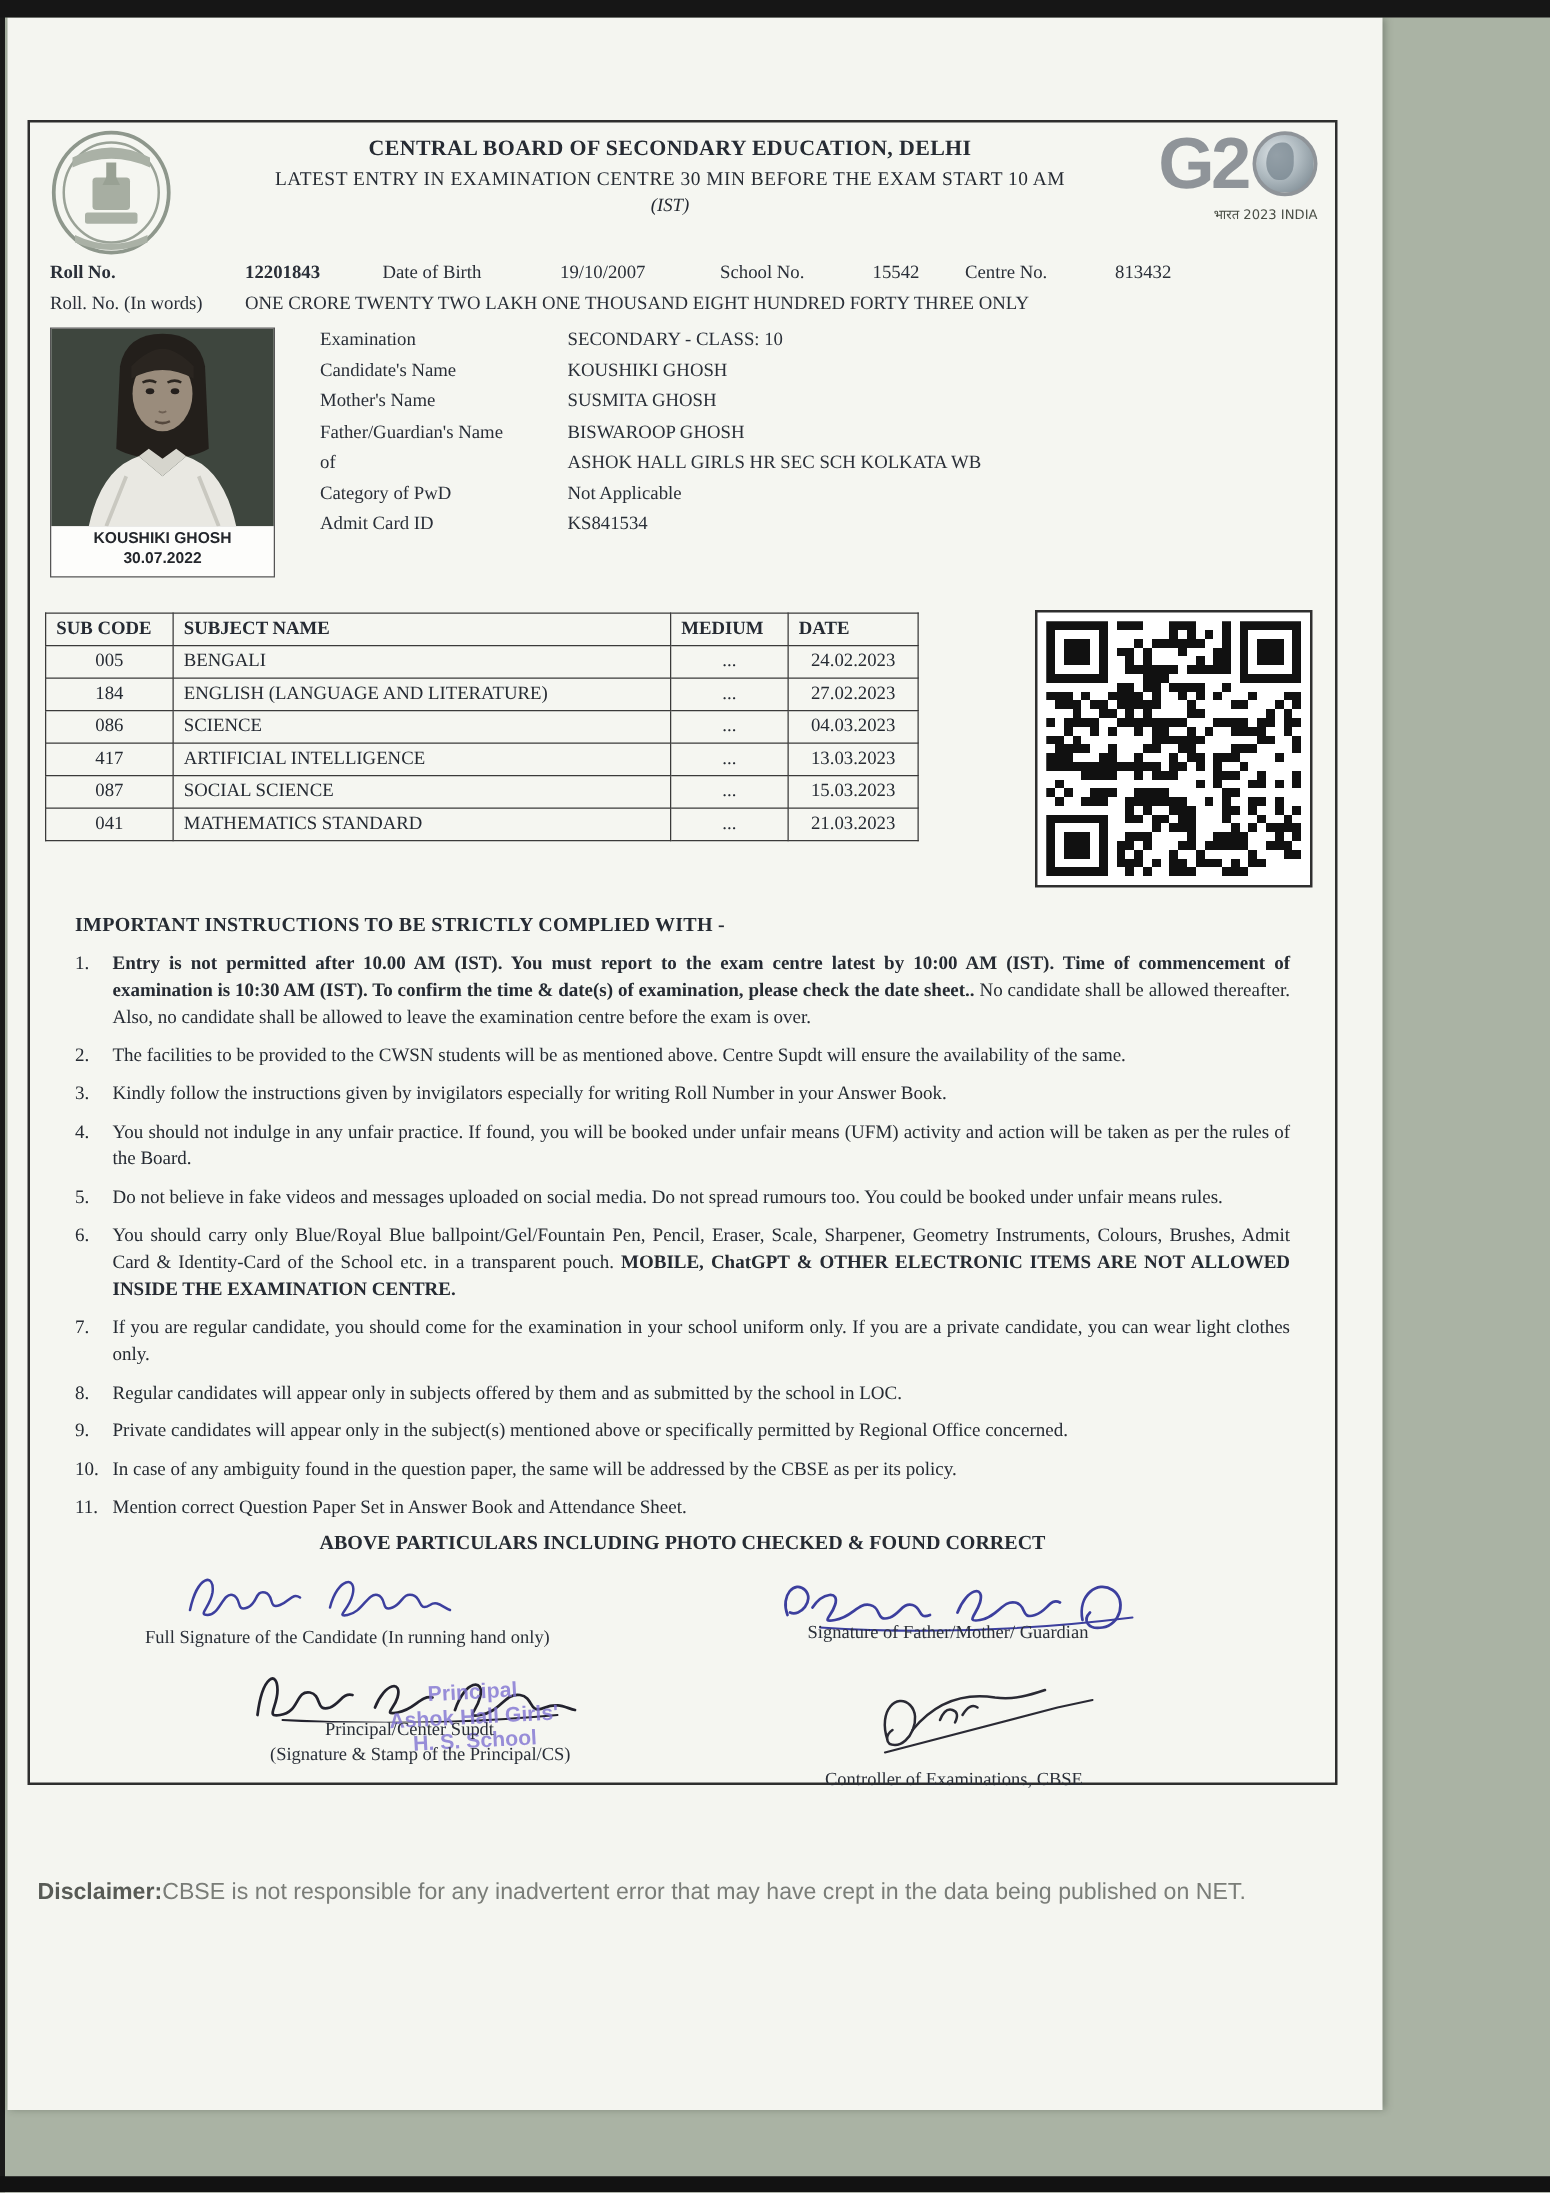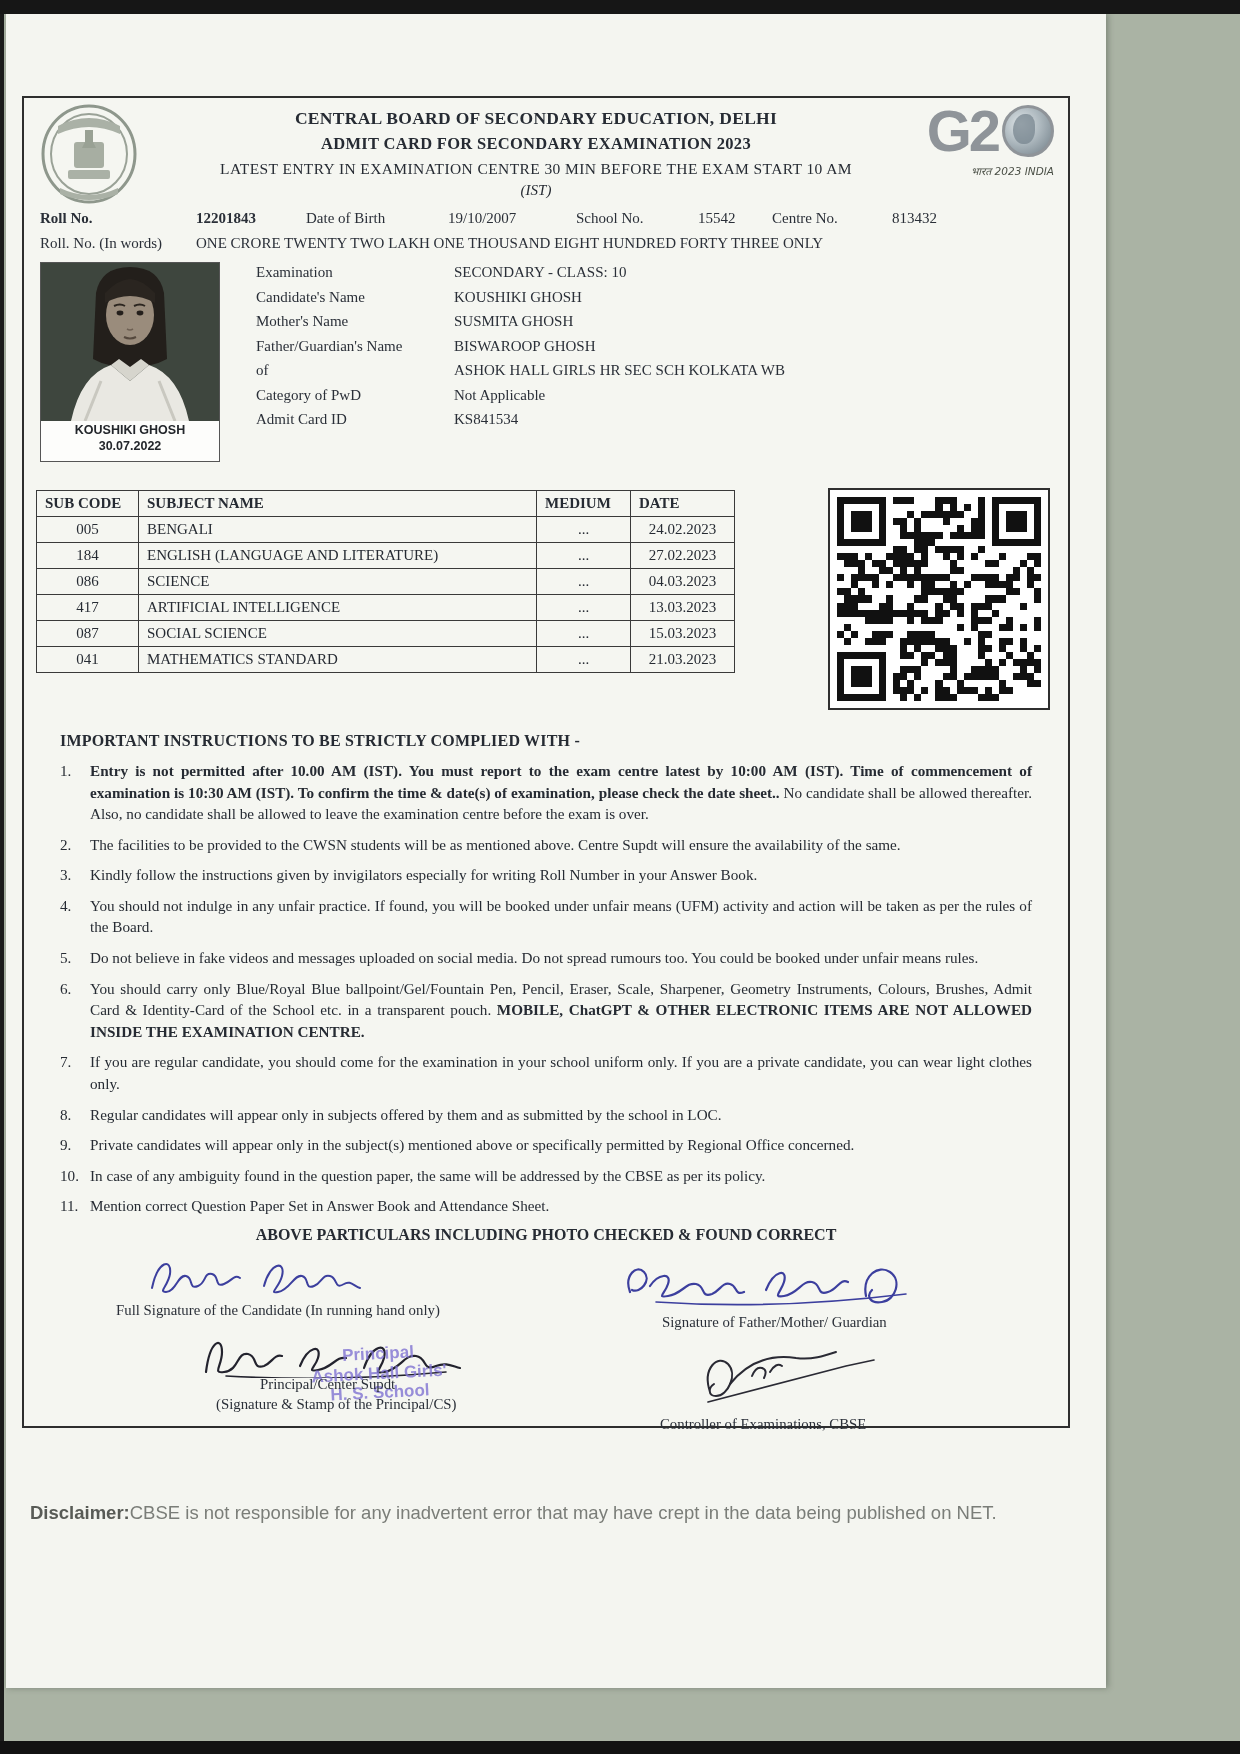--- a/index.html
+++ b/index.html
@@ -13,21 +13,21 @@
   .docbox { position:absolute; left:16px; top:82px; width:1048px; height:1332px; border:2px solid #2e2e2e; background:#f5f6f1; }
 
   
   .hdr { position:relative; height:112px; }
   .cbse-logo { position:absolute; left:14px; top:6px; width:102px; height:104px; }
   .g20 { position:absolute; right:14px; top:4px; width:150px; text-align:right; }
   .g20-main { display:flex; align-items:center; justify-content:flex-end; gap:4px; }
   .g20-txt { font-family:"Liberation Sans",sans-serif; font-size:58px; font-weight:bold; color:#8f9499; letter-spacing:-3px; line-height:1; }
   .g20-globe { width:52px; height:52px; border-radius:50%; background:radial-gradient(circle at 35% 35%, #dfe5e8 0%, #aeb9bf 45%, #6f7d86 100%); border:3px solid #8f9499; position:relative; }
   .g20-globe:after { content:""; position:absolute; left:8px; top:6px; width:22px; height:30px; background:#73828c; border-radius:60% 40% 50% 50%; opacity:.7; }
-  .g20-tag { font-family:"DejaVu Sans","Liberation Sans",sans-serif; font-size:10.5px; color:#4a4f46; margin-top:4px;font-style:italic; }
+  .g20-tag { font-family:"DejaVu Sans","Liberation Sans",sans-serif; font-size:10.5px; color:#4a4f46; margin-top:4px; }
   .hdr-center { position:absolute; left:150px; right:170px; top:10px; text-align:center; color:#262b33; }
   .hdr-org   { font-size:17.5px; font-weight:bold; letter-spacing:.3px; }
   .hdr-title { font-size:16.5px; font-weight:bold; margin-top:5px; letter-spacing:.3px; }
   .hdr-note  { font-size:15.5px; margin-top:6px; letter-spacing:.4px; }
   .hdr-ist   { font-size:15px; margin-top:4px;font-style:italic; }
 
   
   .rollrows { position:relative; height:50px; font-size:15px; color:#2a2f38; }
   .rollrows span { position:absolute; white-space:nowrap; }
   .b { font-weight:bold; }
@@ -90,21 +90,20 @@
             <rect x="36" y="38" width="30" height="26" rx="3" fill="#a7aea2"></rect>
             <path d="M51 30 L44 44 H58 Z" fill="#99a194"></path>
             <rect x="47" y="26" width="8" height="14" fill="#99a194"></rect>
             <rect x="30" y="66" width="42" height="9" rx="2" fill="#aab1a6"></rect>
             <path d="M22 84 Q51 98 80 84 L80 90 Q51 102 22 90 Z" fill="#aab1a6"></path>
           </svg>
         </div>
 
         <div class="hdr-center">
           <div class="hdr-org">CENTRAL BOARD OF SECONDARY EDUCATION, DELHI</div>
-          <div class="hdr-title">ADMIT CARD FOR SECONDARY EXAMINATION 2023</div>
           <div class="hdr-note">LATEST ENTRY IN EXAMINATION CENTRE 30 MIN BEFORE THE EXAM START 10 AM</div>
           <div class="hdr-ist">(IST)</div>
         </div>
 
         <div class="g20">
           <div class="g20-main">
             <span class="g20-txt">G2</span>
             <span class="g20-globe"></span>
           </div>
           <div class="g20-tag">भारत 2023 INDIA</div>
@@ -309,21 +308,21 @@
         <div class="siglabel" style="left:192px; top:152px;">(Signature &amp; Stamp of the Principal/CS)</div>
 
         <svg class="sig" style="left:592px; top:12px;" width="310" height="56" viewBox="0 0 310 56">
           <g fill="none" stroke="#3c3f9e" stroke-width="2.2" stroke-linecap="round">
             <path d="M14 36 C8 20 20 8 28 16 C36 24 24 38 16 34 M34 30 C42 18 56 16 52 28 C49 38 40 42 52 40 C66 38 70 26 80 28 C90 30 84 42 96 38 C104 35 106 26 114 28 C122 30 118 40 128 36"></path>
             <path d="M150 34 C158 14 172 12 168 26 C165 36 156 42 168 40 C182 38 186 24 196 26 C206 28 200 40 212 36 C222 33 224 22 232 26"></path>
             <path d="M250 40 C246 20 262 8 274 16 C286 24 280 44 266 46 C254 48 250 40 256 34"></path>
             <path d="M40 46 Q160 54 290 38" stroke-width="1.6"></path>
           </g>
         </svg>
-        <div class="siglabel" style="left:622px; top:70px;margin-left:16px;">Signature of Father/Mother/ Guardian</div>
+        <div class="siglabel" style="left:622px; top:54px;">Signature of Father/Mother/ Guardian</div>
 
         <svg class="sig" style="left:672px; top:96px;" width="190" height="70" viewBox="0 0 190 70">
           <g fill="none" stroke="#2a2a34" stroke-width="2" stroke-linecap="round">
             <path d="M14 52 C6 28 22 14 32 24 C42 34 32 56 20 56 C12 56 12 48 18 44"></path>
             <path d="M34 44 C52 22 74 14 100 18 C116 20 128 16 140 12"></path>
             <path d="M56 36 q4 -10 10 -8 q6 2 2 10 M74 32 q6 -10 12 -6"></path>
             <path d="M12 62 L150 26 M150 26 L178 20" stroke-width="1.7"></path>
           </g>
         </svg>
         <div class="siglabel" style="left:636px; top:172px;">Controller of Examinations, CBSE</div>

